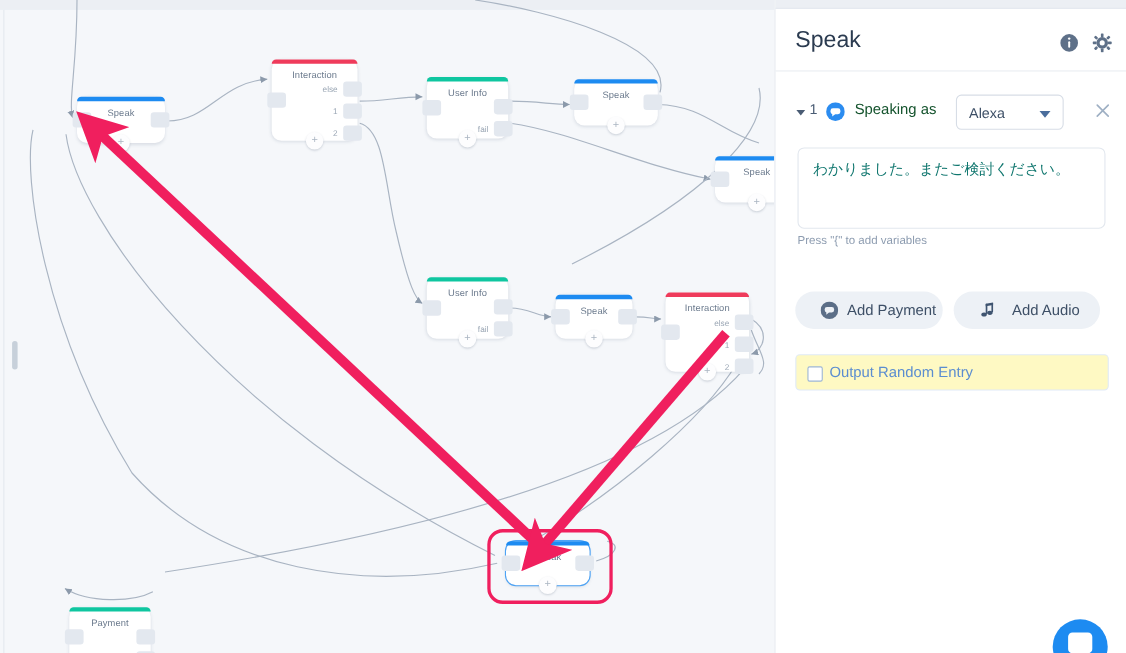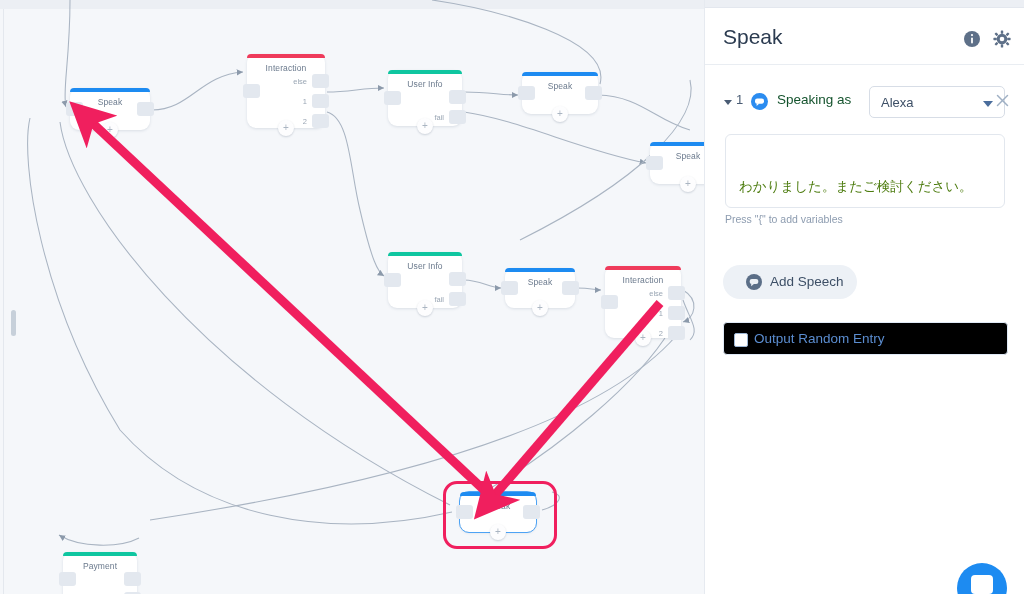--- a/index.html
+++ b/index.html
@@ -176,21 +176,21 @@
     position: absolute; left: 46px; top: 9px;
     width: 17px; height: 17px;
   }
   #speaking-label {
     position: absolute; left: 72px; top: 8px;
     font-size: 13.5px; color: #14532d;
   }
   #voice-select {
     position: absolute;
     left: 164px; top: 2px;
-    width: 136px; height: 32px;
+    width: 98px; height: 32px;
     border: 1px solid #d7dde6;
     border-radius: 5px;
     background: #fff;
     box-sizing: border-box;
     cursor: pointer;
   }
   #voice-value {
     position: absolute; left: 11px; top: 8px;
     font-size: 13px; color: #3d4f66;
   }
@@ -216,24 +216,23 @@
     border: 1px solid #e2e7ee;
     border-radius: 6px;
     box-sizing: border-box;
     background: #fff;
   }
   #speech-text {
     position: absolute;
     left: 13px; top: 10px;
     right: 10px;
     font-size: 13.5px;
-    color: #4d7c0f;
+    color: #0f766e;
     line-height: 19px;
     font-family: "DejaVu Sans", sans-serif;
-    margin-top: 32px;
   }
   #variables-hint {
     position: absolute;
     left: 20px; top: 213px;
     font-size: 10.5px;
     color: #8d9cb0;
   }
 
   .pill-btn {
     position: absolute;
@@ -258,21 +257,21 @@
     position: absolute;
     left: 23px; top: 9px;
     width: 16px; height: 16px;
     color: #5b6e87;
   }
 
   #random-entry-row {
     position: absolute;
     left: 18px; top: 322px;
     width: 285px; height: 33px;
-    background: #000000;
+    background: #fef9c3;
     border: 1px solid #e0eaf7;
     border-radius: 4px;
     box-sizing: border-box;
     cursor: pointer;
   }
   #random-checkbox {
     position: absolute;
     left: 10px; top: 10px;
     width: 12px; height: 12px;
     border: 1px solid #9db6d4;
@@ -512,23 +511,37 @@
     <div id="variables-hint">Press "{" to add variables</div>
 
     <div class="pill-btn" id="add-speech-btn">
       <span class="pill-icon">
         <svg viewBox="0 0 16 16" width="16" height="16" aria-hidden="true">
           <circle cx="8" cy="8" r="8" fill="#5b6e87"></circle>
           <rect x="3.7" y="5" width="8.6" height="5" rx="2.1" fill="#edf1f6"></rect>
           <path d="M5.2 9.5 L5.2 12.2 L7.9 9.9 z" fill="#edf1f6"></path>
         </svg>
       </span>
-      <span class="pill-label">Add Speech</span>
+      <span class="pill-label">Add Payment</span>
     </div>
 
+    <div class="pill-btn" id="add-audio-btn">
+      <span class="pill-icon">
+        <svg viewBox="0 0 16 16" width="16" height="16" aria-hidden="true">
+          <g fill="#3f5470">
+            <rect x="6.1" y="2.2" width="1.5" height="9.2" rx=".6"></rect>
+            <rect x="11.3" y="1.4" width="1.5" height="8.4" rx=".6"></rect>
+            <path d="M6.1 2.2 L12.8 1.1 L12.8 3.3 L6.1 4.4 z"></path>
+            <ellipse cx="4.6" cy="11.9" rx="2.5" ry="1.9"></ellipse>
+            <ellipse cx="9.9" cy="10.4" rx="2.5" ry="1.9"></ellipse>
+          </g>
+        </svg>
+      </span>
+      <span class="pill-label">Add Audio</span>
+    </div>
 
     <div id="random-entry-row">
       <span id="random-checkbox"></span>
       <span id="random-label">Output Random Entry</span>
     </div>
   </div>
 
   <div id="help-widget">
     <span class="bubble"></span>
   </div>

